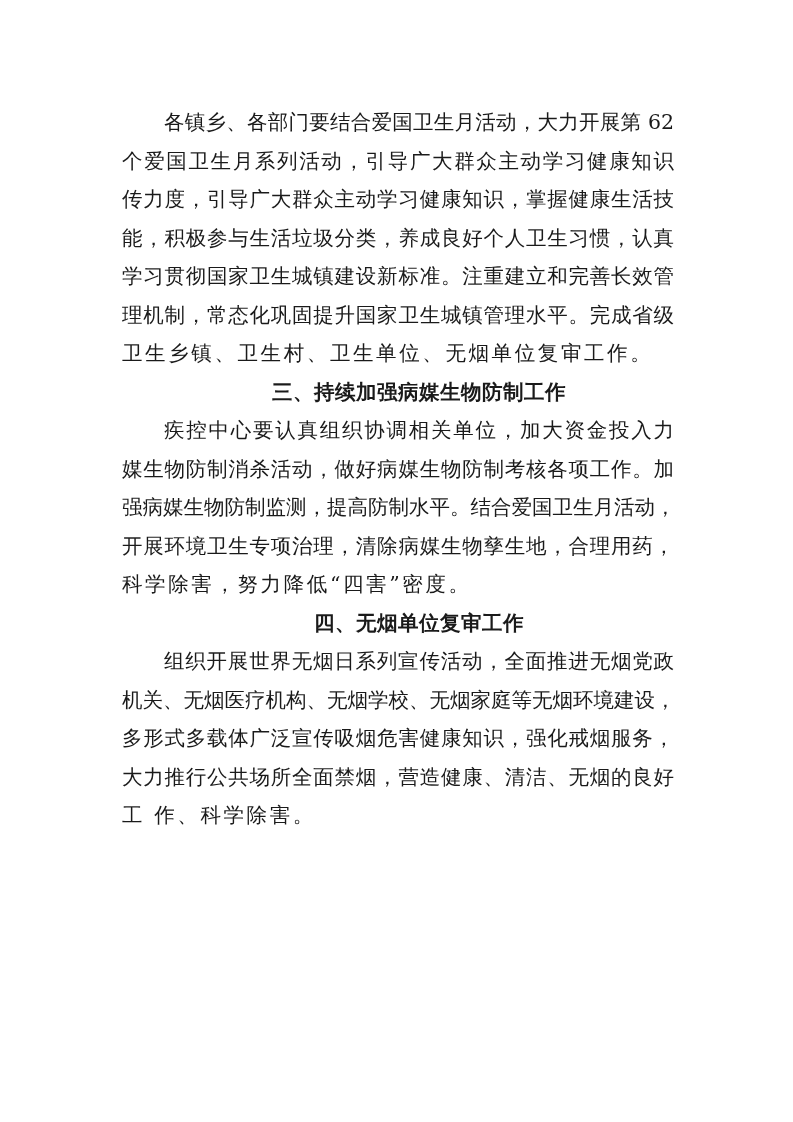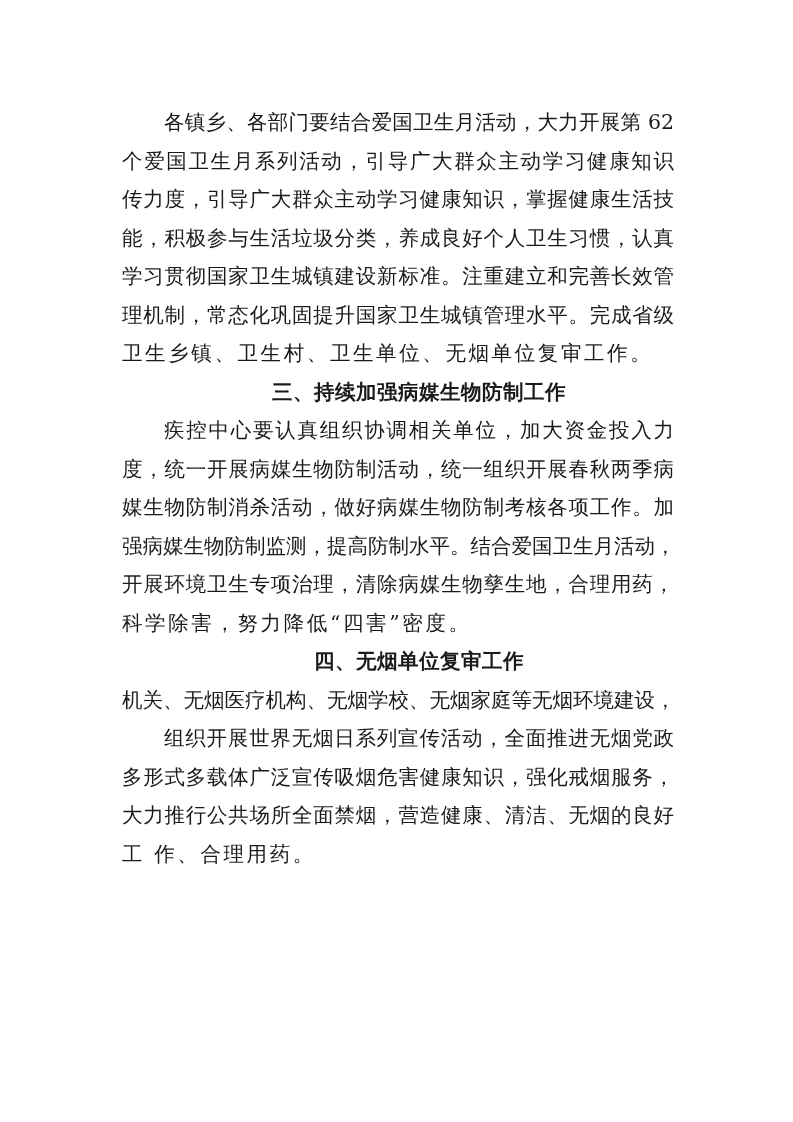--- a/index.html
+++ b/index.html
@@ -55,30 +55,29 @@
     <div class="line justify">能，积极参与生活垃圾分类，养成良好个人卫生习惯，认真</div>
     <div class="line justify">学习贯彻国家卫生城镇建设新标准。注重建立和完善长效管</div>
     <div class="line justify">理机制，常态化巩固提升国家卫生城镇管理水平。完成省级</div>
     <div class="line">卫生乡镇、卫生村、卫生单位、无烟单位复审工作。</div>
   </div>
 
   <div class="line heading">三、持续加强病媒生物防制工作</div>
 
   <div>
     <div class="line indent justify">疾控中心要认真组织协调相关单位，加大资金投入力</div>
-    <div class="line justify">度，统一开展病媒生物防制活动，统一组织开展春秋两季病</div>
     <div class="line justify">媒生物防制消杀活动，做好病媒生物防制考核各项工作。加</div>
     <div class="line justify">强病媒生物防制监测，提高防制水平。结合爱国卫生月活动，</div>
     <div class="line justify">开展环境卫生专项治理，清除病媒生物孳生地，合理用药，</div>
     <div class="line">科学除害，努力降低“四害”密度。</div>
   </div>
 
   <div class="line heading">四、无烟单位复审工作</div>
 
   <div>
+    <div class="line indent justify">组织开展世界无烟日系列宣传活动，全面推进无烟党政</div>
     <div class="line justify">机关、无烟医疗机构、无烟学校、无烟家庭等无烟环境建设，</div>
-    <div class="line indent justify">组织开展世界无烟日系列宣传活动，全面推进无烟党政</div>
     <div class="line justify">多形式多载体广泛宣传吸烟危害健康知识，强化戒烟服务，</div>
     <div class="line justify">大力推行公共场所全面禁烟，营造健康、清洁、无烟的良好</div>
-    <div class="line">工  作、合理用药。</div>
+    <div class="line">工  作、科学除害。</div>
   </div>
 
 </div>
 
 </body></html>

